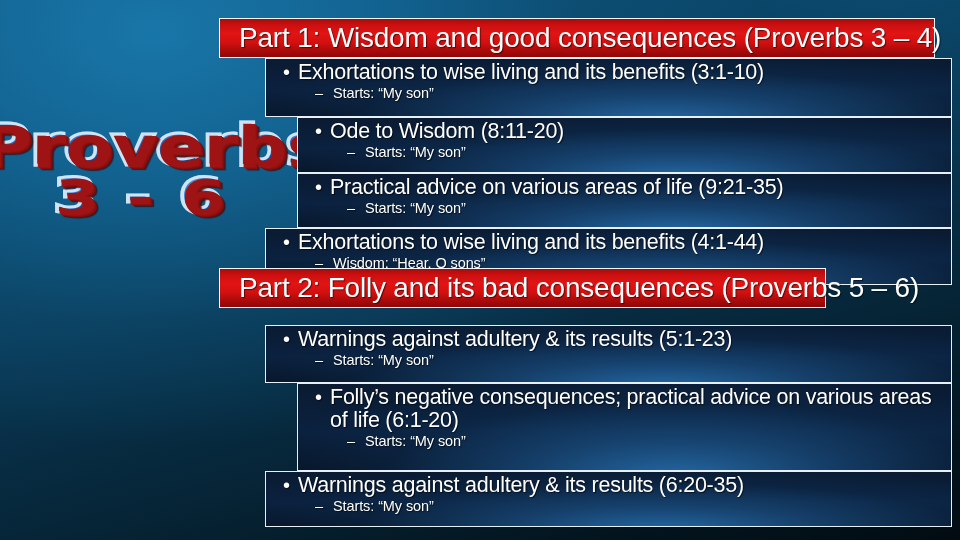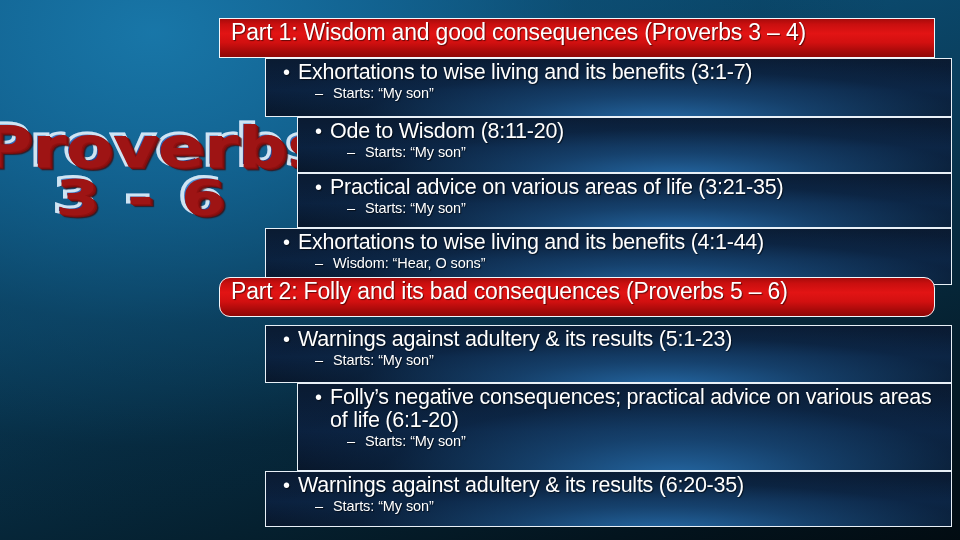--- a/index.html
+++ b/index.html
@@ -68,24 +68,24 @@
   .part-bar {
     position: absolute;
     box-sizing: border-box;
     border: 1.5px solid #f2f6fa;
     background:
       linear-gradient(to bottom,
         #a80b0b 0%, #c90f0f 14%, #e21414 38%,
         #d21010 62%, #a90a0a 84%, #8e0707 100%),
       #c00;
     display: flex;
-    align-items: flex-start;
-    padding-left: 11px;
+    align-items: center;
+    padding-left: 19px;
     color: #ffffff;
-    font-size: 23px;
+    font-size: 28px;
     font-weight: normal;
     letter-spacing: -0.2px;
     white-space: nowrap;
     text-shadow: 1px 1px 1px rgba(0,0,0,.55);
   }
 
   
   .box {
     position: absolute;
     box-sizing: border-box;
@@ -145,21 +145,21 @@
     <span class="wa-line wa-2">3 - 6</span>
   </div>
 
   <div class="part-bar" style="left:219px; top:18px; width:716px; height:40px;">
     <span>Part 1:  Wisdom and good consequences (Proverbs 3 – 4)</span>
   </div>
 
   <div class="box" style="left:265px; top:58px; width:687px; height:59px;">
     <div class="bullet-row">
       <span class="bullet-dot">•</span>
-      <span class="bullet-text">Exhortations to wise living and its benefits (3:1-7)</span>
+      <span class="bullet-text">Exhortations to wise living and its benefits (3:1-10)</span>
     </div>
     <div class="sub-row">
       <span class="sub-dash">–</span>
       <span class="sub-text">Starts:  “My son”</span>
     </div>
   </div>
 
   <div class="box" style="left:297px; top:117px; width:655px; height:56px;">
     <div class="bullet-row">
       <span class="bullet-dot">•</span>
@@ -167,40 +167,40 @@
     </div>
     <div class="sub-row">
       <span class="sub-dash">–</span>
       <span class="sub-text">Starts:  “My son”</span>
     </div>
   </div>
 
   <div class="box" style="left:297px; top:173px; width:655px; height:55px;">
     <div class="bullet-row">
       <span class="bullet-dot">•</span>
-      <span class="bullet-text">Practical advice on various areas of life (3:21-35)</span>
+      <span class="bullet-text">Practical advice on various areas of life (9:21-35)</span>
     </div>
     <div class="sub-row">
       <span class="sub-dash">–</span>
       <span class="sub-text">Starts:  “My son”</span>
     </div>
   </div>
 
   <div class="box" style="left:265px; top:228px; width:687px; height:57px;">
     <div class="bullet-row">
       <span class="bullet-dot">•</span>
       <span class="bullet-text">Exhortations to wise living and its benefits (4:1-44)</span>
     </div>
     <div class="sub-row">
       <span class="sub-dash">–</span>
       <span class="sub-text">Wisdom:  “Hear, O sons”</span>
     </div>
   </div>
 
-  <div class="part-bar" style="left:219px; top:277px; width:716px; height:40px;border-radius:11px;">
+  <div class="part-bar" style="left:219px; top:268px; width:607px; height:40px;">
     <span>Part 2:  Folly and its bad consequences (Proverbs 5 – 6)</span>
   </div>
 
   <div class="box" style="left:265px; top:325px; width:687px; height:58px;">
     <div class="bullet-row">
       <span class="bullet-dot">•</span>
       <span class="bullet-text">Warnings against adultery &amp; its results (5:1-23)</span>
     </div>
     <div class="sub-row">
       <span class="sub-dash">–</span>

